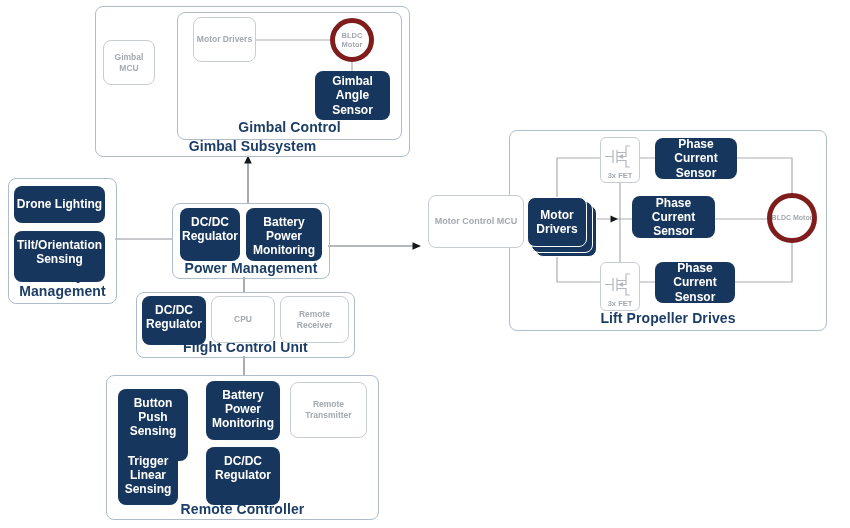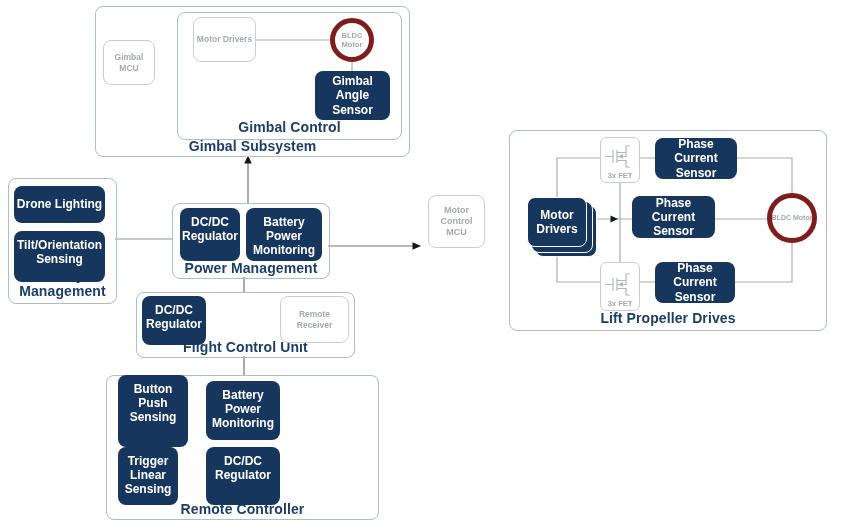--- a/index.html
+++ b/index.html
@@ -84,34 +84,36 @@
   <div class="container" style="left:172px;top:203px;width:156px;height:74px">
     <div class="clabel">Power Management</div>
   </div>
   <div class="navy toptext" style="left:180px;top:208px;width:60px;height:53px">DC/DC Regulator</div>
   <div class="navy toptext" style="left:246px;top:208px;width:76px;height:53px">Battery Power Monitoring</div>
 
   <div class="container" style="left:136px;top:292px;width:217px;height:64px">
     <div class="clabel">Flight Control Unit</div>
   </div>
   <div class="navy toptext" style="left:142px;top:296px;width:64px;height:49px">DC/DC Regulator</div>
+  <div class="gray" style="left:211px;top:296px;width:64px;height:47px">CPU</div>
   <div class="gray" style="left:280px;top:296px;width:69px;height:47px">Remote Receiver</div>
 
   <div class="container" style="left:106px;top:375px;width:271px;height:143px">
     <div class="clabel">Remote Controller</div>
   </div>
-  <div class="navy toptext" style="left:118px;top:375px;width:70px;height:72px">Button Push Sensing</div>
+  <div class="navy toptext" style="left:118px;top:389px;width:70px;height:72px">Button Push Sensing</div>
   <div class="navy toptext" style="left:206px;top:381px;width:74px;height:59px">Battery Power Monitoring</div>
+  <div class="gray" style="left:290px;top:382px;width:77px;height:56px">Remote Transmitter</div>
   <div class="navy toptext" style="left:118px;top:447px;width:60px;height:58px">Trigger Linear Sensing</div>
   <div class="navy toptext" style="left:206px;top:447px;width:74px;height:58px">DC/DC Regulator</div>
 
   <div class="container" style="left:509px;top:130px;width:316px;height:199px">
     <div class="clabel" style="bottom:4px">Lift Propeller Drives</div>
   </div>
-  <div class="gray" style="left:428px;top:195px;width:57px;height:53px;font-size:9px">Motor Control MCU</div>
+  <div class="gray" style="left:428px;top:195px;width:96px;height:53px;font-size:9px">Motor Control MCU</div>
 
   <div class="fetbox" style="left:600px;top:137px;width:40px;height:46px">
     <svg width="32" height="27" viewBox="0 0 32 27">
       <path d="M1,13.5 H9 M9,7 V20 M13,7 V20 M13,9.5 H22 V3 H26 M13,17.5 H22 V24 H26 M13,13.5 H22 V9.5" stroke="#b3b8bd" stroke-width="1.2" fill="none"></path>
       <polygon points="14,13.5 19,10.9 19,16.1" fill="#b3b8bd"></polygon>
     </svg>
     <span>3x FET</span>
   </div>
 
   <div class="fetbox" style="left:600px;top:262px;width:40px;height:49px">

